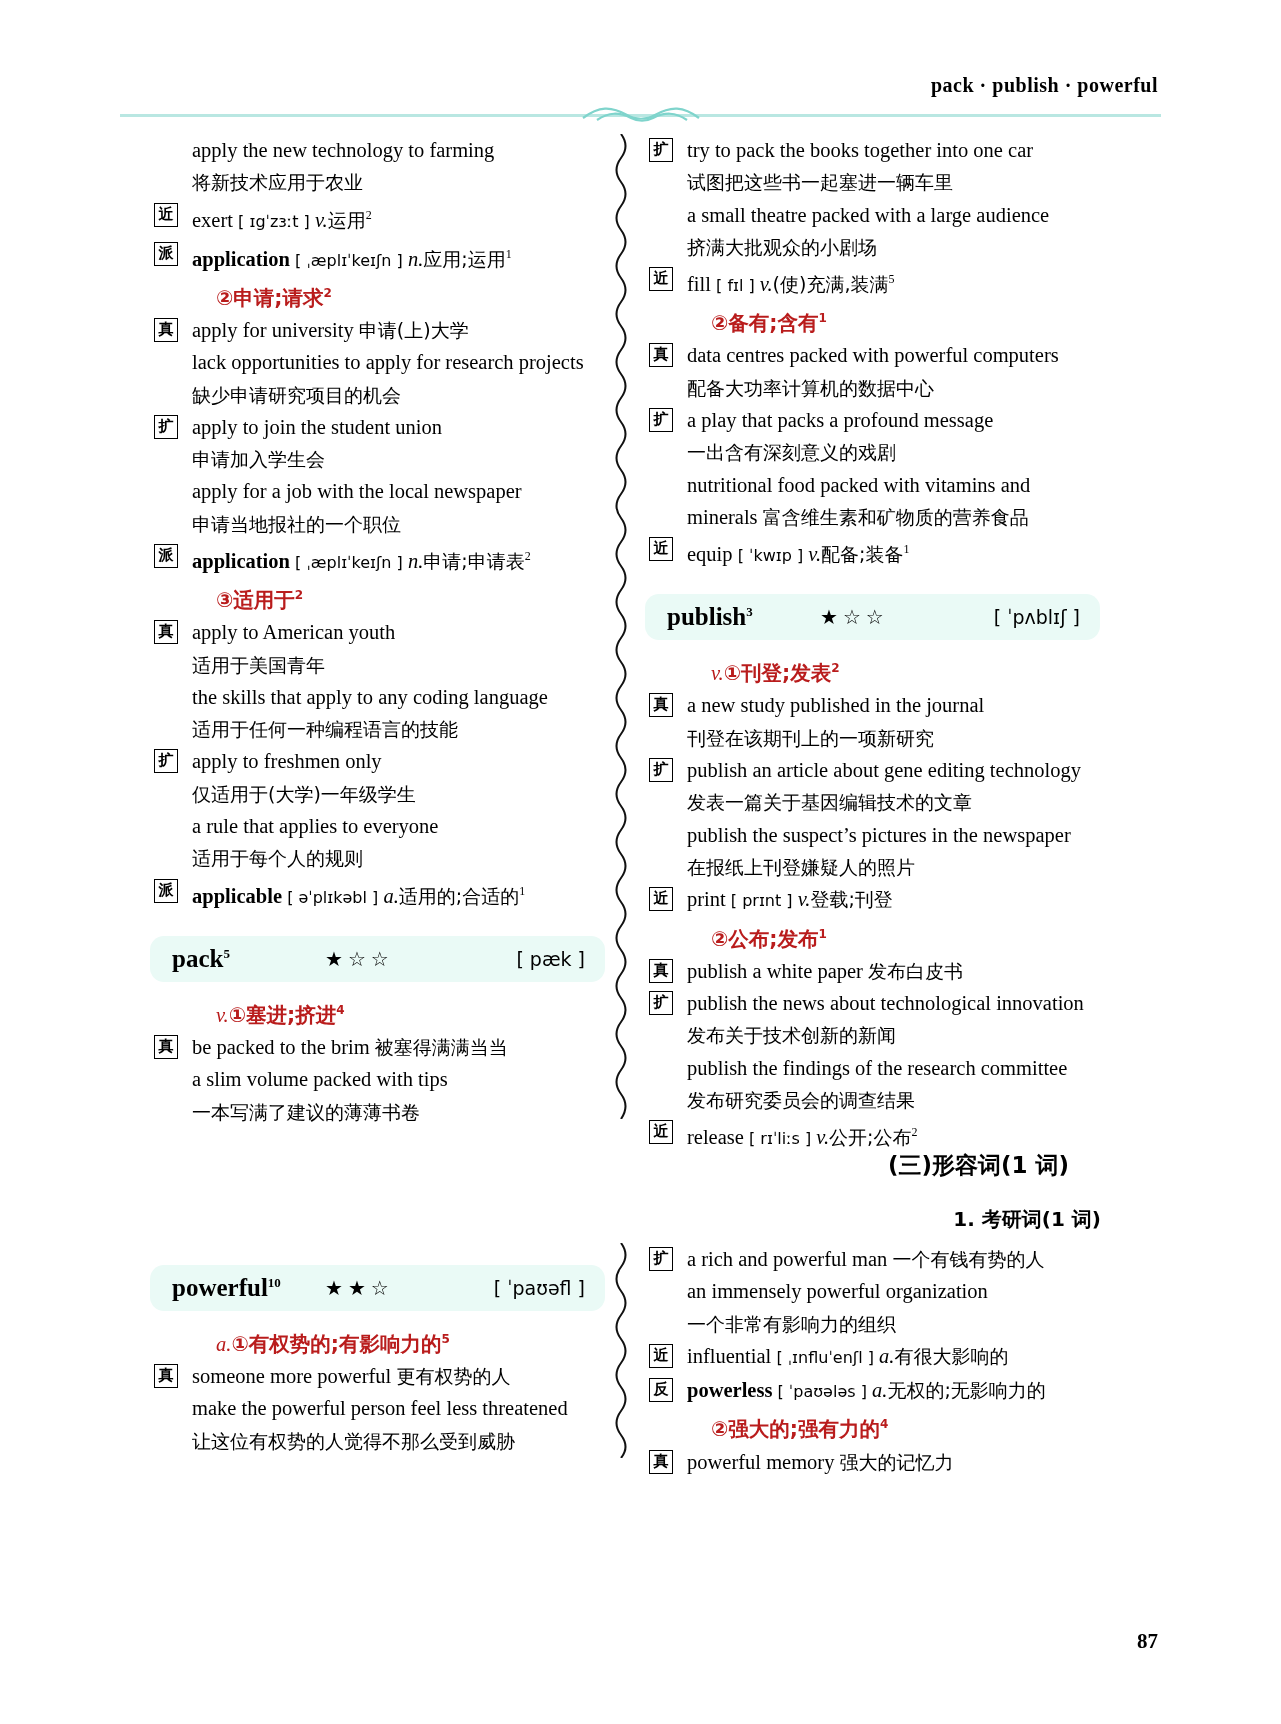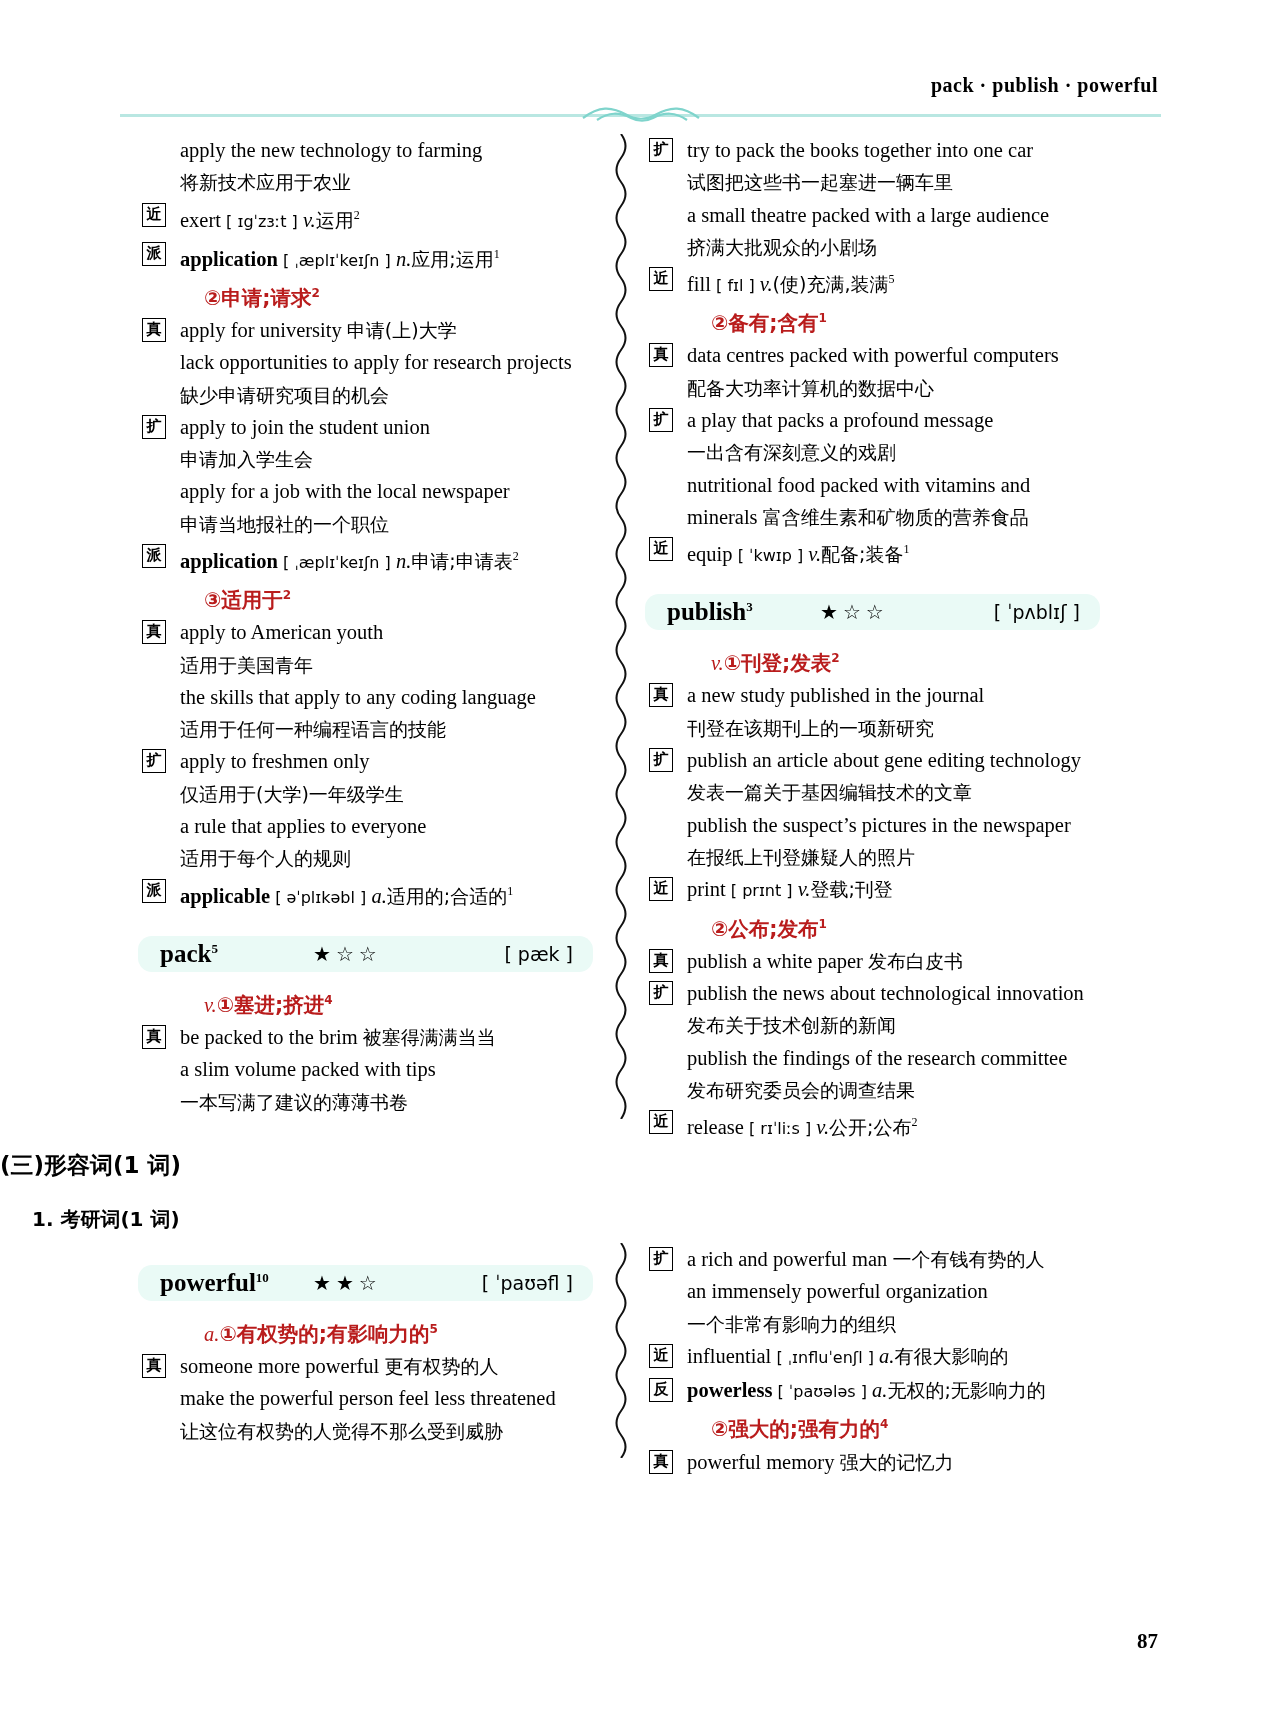--- a/index.html
+++ b/index.html
@@ -37,21 +37,21 @@
     position:absolute; left:120px; top:134px; width:1041px;
   }
   .divider{
     position:absolute; left:488px; top:0; width:26px; height:985px;
     overflow:hidden;
   }
   .divider.lower{ top:1109px; height:215px; }
   .col{
     position:absolute; top:0; width:455px;
   }
-  .col.left{ left:18px; }
+  .col.left{ left:30px; }
   .col.right{ left:525px; }
 
   
   .line{
     position:relative;
     font-size:20.5px;
     line-height:32.3px;
     min-height:32.3px;
     padding-left:42px;
     white-space:nowrap;
@@ -81,21 +81,21 @@
     line-height:32.3px;
     font-family:"DejaVu Sans","Liberation Sans",sans-serif;
   }
   .sense .it{ font-family:"Liberation Serif",serif; font-weight:normal; font-style:italic; }
 
   
   .hw-wrap{ padding-top:22px; }
   .hw{
     background:#eafaf6;
     border-radius:14px;
-    height:36px;
+    height:46px;
     display:flex; align-items:center;
     padding:0 22px;
     position:relative;
   }
   .hw .word{
     font-weight:bold; font-size:25px;
   }
   .hw .word .sup{ font-size:13px; }
   .hw .stars{
     position:absolute; left:175px;
@@ -104,21 +104,21 @@
   }
   .hw .phon{
     position:absolute; right:20px;
     font-family:"DejaVu Sans","Liberation Sans",sans-serif;
     font-size:19px;
   }
   .hw-gap{ height:12px; }
 
   
   .sec-h{
-    position:absolute; left:0; width:1069px; text-align:left;
+    position:absolute; left:0; width:1069px; text-align:right;
     font-family:"DejaVu Sans","Liberation Sans",sans-serif;
     font-weight:bold;
   }
   #sec-1{ top:1150px; font-size:23px; }
   #sec-2{ top:1206px; font-size:20px;margin-left:32px; }
 
   
   .pageno{
     position:absolute; right:123px; bottom:70px;
     font-size:21px; font-weight:bold;

